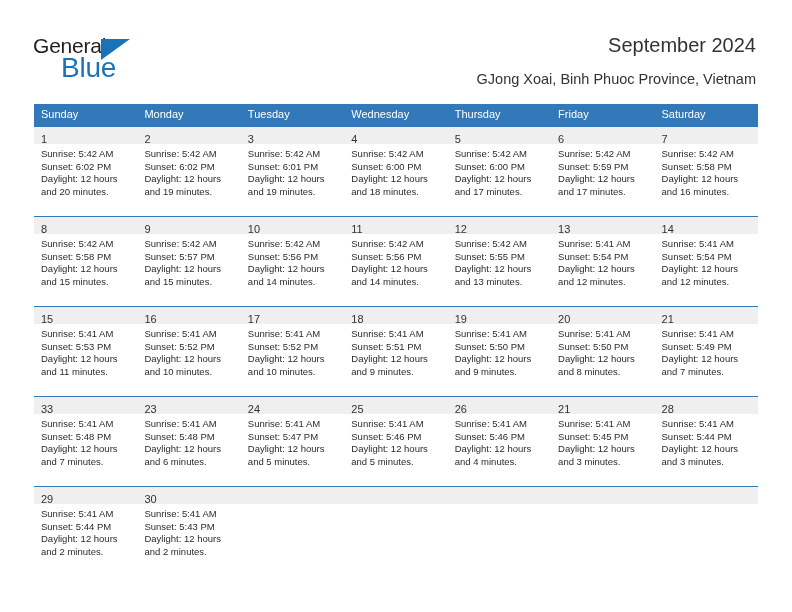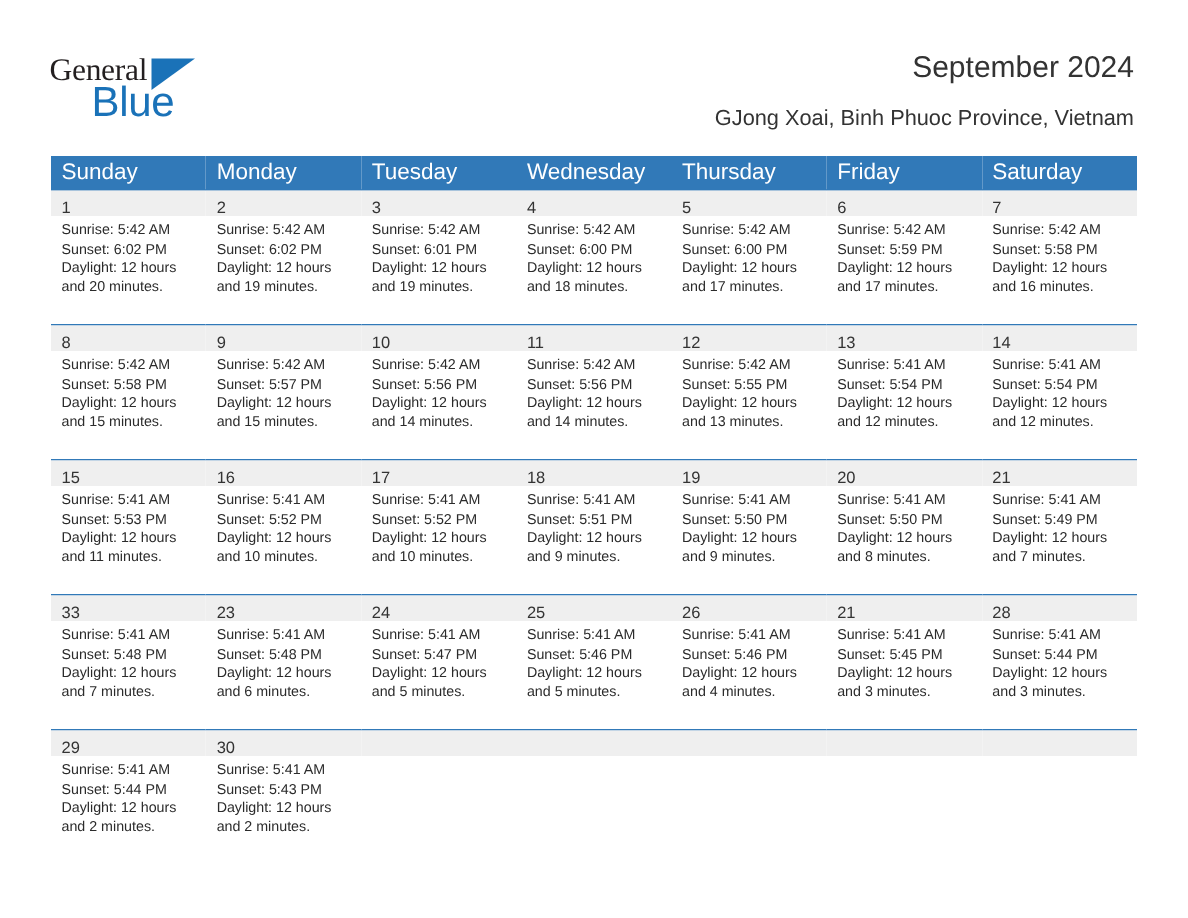--- a/index.html
+++ b/index.html
@@ -37,21 +37,21 @@
     height: 50px;
   }
   .logo-general {
     position: absolute;
     left: 0;
     top: 0;
     font-size: 21px;
     line-height: 24px;
     color: #231f20;
     letter-spacing: -0.2px;
-    font-family: Liberation Serif, serif;
+    font-family: Liberation Sans, sans-serif;
   }
   .logo-tri {
     position: absolute;
     left: 68px;
     top: 5px;
     width: 0;
     height: 0;
     border-left: 29px solid #1a72b8;
     border-bottom: 21px solid transparent;
   }
@@ -95,21 +95,21 @@
     top: 104px;
     width: 724px;
     border-collapse: collapse;
     table-layout: fixed;
   }
   .calendar col { width: 103.43px; }
 
   .calendar thead th {
     background: #3179b8;
     color: #ffffff;
-    font-size: 15px;
+    font-size: 11px;
     font-weight: normal;
     text-align: left;
     padding: 4px 0 5px 7px;
     height: 13px;
     line-height: 13px;
     border: none;
   }
 
   .calendar tbody tr.week-row td {
     vertical-align: top;

